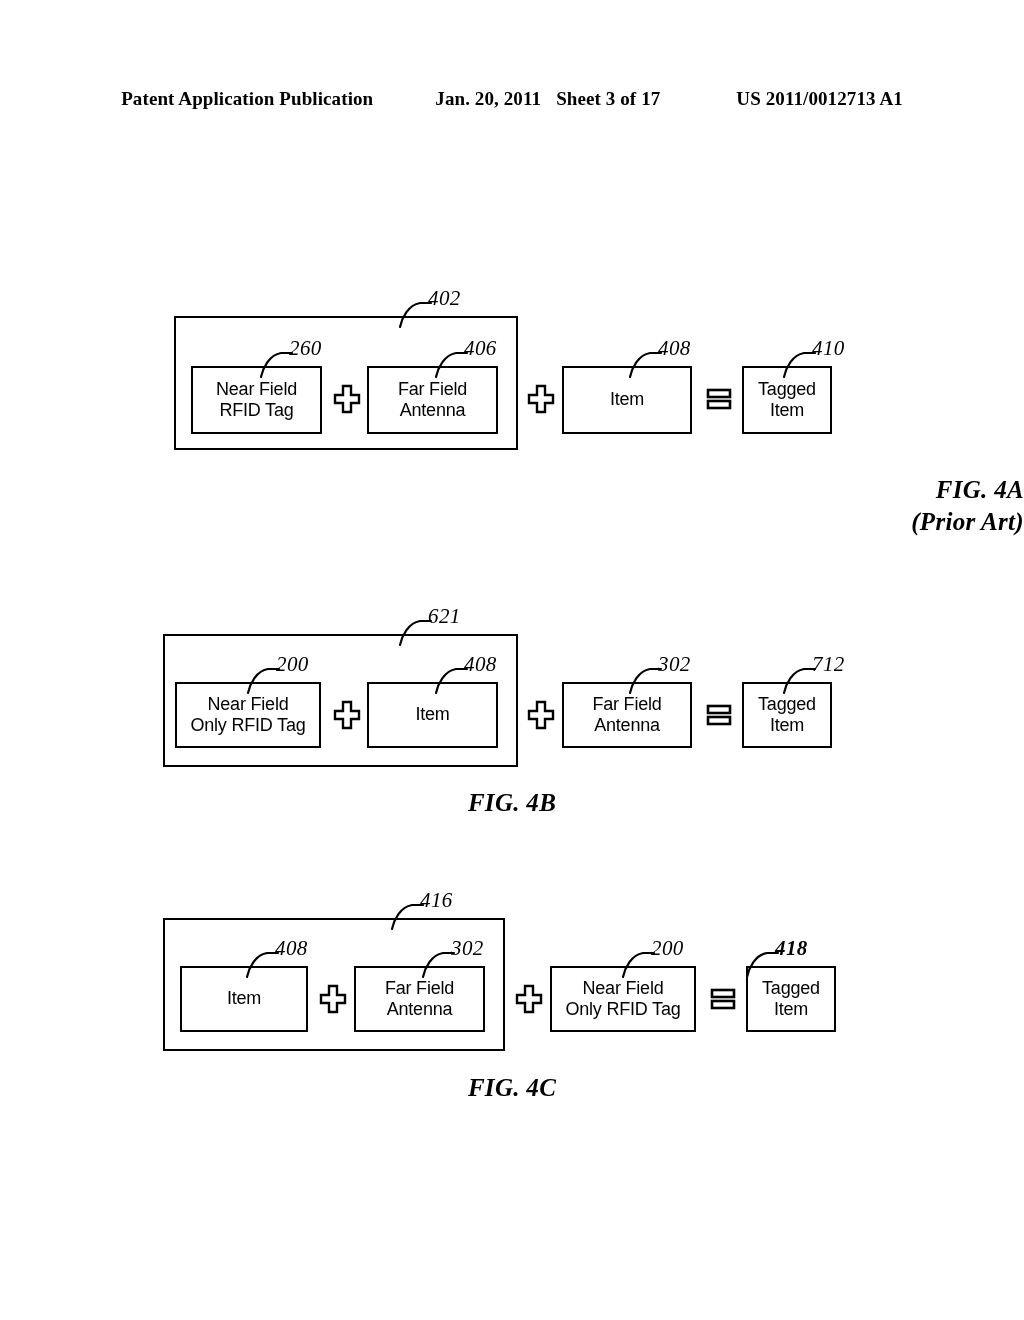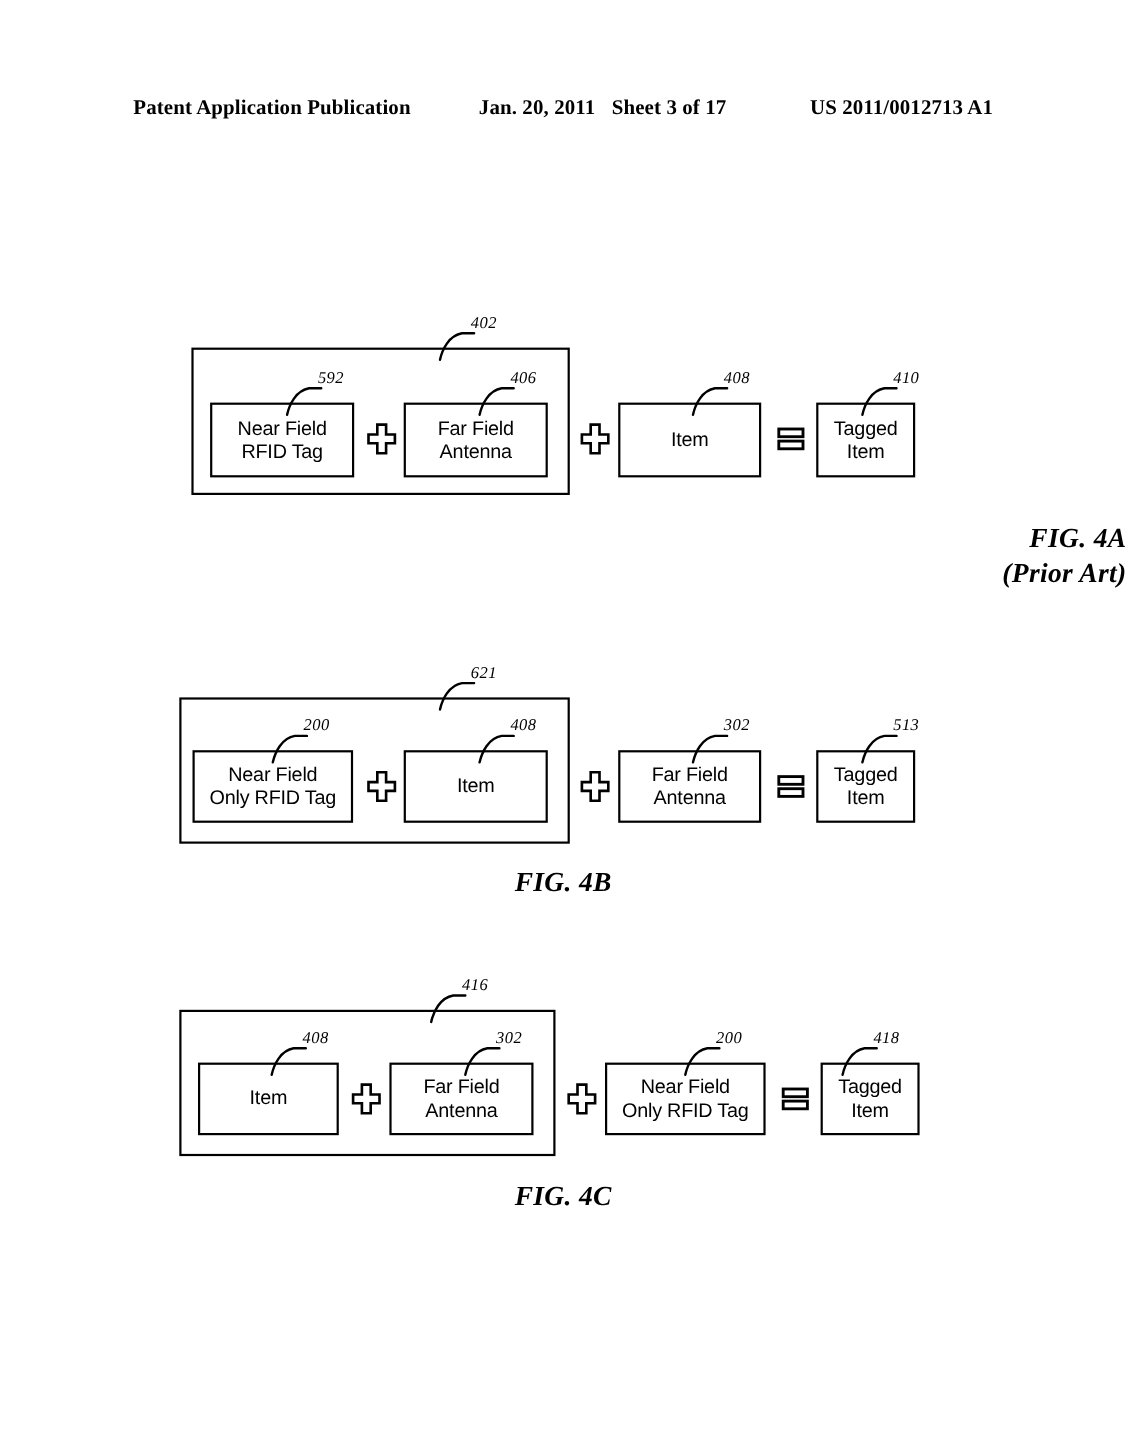--- a/index.html
+++ b/index.html
@@ -90,21 +90,21 @@
     width: 34px;
     height: 28px;
     overflow: visible;
   }
   .ref .ref-num {
     position: absolute;
     left: 30px;
     top: 0;
     font-family: "Liberation Serif", serif;
     font-style: italic;
-    font-size: 15px;
+    font-size: 21px;
     letter-spacing: 0.4px;
     white-space: nowrap;
   }
 
   
   .caption {
     position: absolute;
     width: 1024px;
     text-align: center;
     font-family: "Liberation Serif", serif;
@@ -138,21 +138,21 @@
   </div>
 
   <div class="comp-box" style="left:191px; top:366px; width:131px; height:68px;">
     <span>Near Field
 RFID Tag</span>
   </div>
   <div class="ref" style="left:259px; top:336px;">
     <svg viewBox="0 0 34 28" preserveAspectRatio="none" aria-hidden="true">
       <path d="M2,27 C4,18 10,5 22,3 L33,3" fill="none" stroke="#000" stroke-width="2.2" stroke-linecap="round"></path>
     </svg>
-    <span class="ref-num">592</span>
+    <span class="ref-num">260</span>
   </div>
 
   <div class="op" style="left:333px; top:384px;">
     <svg viewBox="0 0 28 30" aria-hidden="true">
       <path d="M10,2 H18 V11 H26 V19 H18 V28 H10 V19 H2 V11 H10 Z" fill="#ffffff" stroke="#000" stroke-width="2.4" stroke-linejoin="miter"></path>
     </svg>
   </div>
 
   <div class="comp-box" style="left:367px; top:366px; width:131px; height:68px;">
     <span>Far Field
@@ -266,21 +266,21 @@
   </div>
 
   <div class="comp-box" style="left:742px; top:682px; width:90px; height:66px;">
     <span>Tagged
 Item</span>
   </div>
   <div class="ref" style="left:782px; top:652px;">
     <svg viewBox="0 0 34 28" preserveAspectRatio="none" aria-hidden="true">
       <path d="M2,27 C4,18 10,5 22,3 L33,3" fill="none" stroke="#000" stroke-width="2.2" stroke-linecap="round"></path>
     </svg>
-    <span class="ref-num">513</span>
+    <span class="ref-num">712</span>
   </div>
 
   <div class="caption" style="top:787px;">FIG. 4B</div>
 </div>
 
 <div class="figure">
 
   <div class="group-box" style="left:163px; top:918px; width:342px; height:133px;"></div>
 
   <div class="ref" style="left:390px; top:888px;">
@@ -338,21 +338,21 @@
     <svg viewBox="0 0 26 26" aria-hidden="true">
       <rect x="2" y="4" width="22" height="7" fill="#ffffff" stroke="#000" stroke-width="2.6"></rect>
       <rect x="2" y="15" width="22" height="7" fill="#ffffff" stroke="#000" stroke-width="2.6"></rect>
     </svg>
   </div>
 
   <div class="comp-box" style="left:746px; top:966px; width:90px; height:66px;">
     <span>Tagged
 Item</span>
   </div>
-  <div class="ref" style="left:764px; top:936px;">
+  <div class="ref" style="left:745px; top:936px;font-weight:bold;">
     <svg viewBox="0 0 34 28" preserveAspectRatio="none" aria-hidden="true">
       <path d="M2,27 C4,18 10,5 22,3 L33,3" fill="none" stroke="#000" stroke-width="2.2" stroke-linecap="round"></path>
     </svg>
     <span class="ref-num">418</span>
   </div>
 
   <div class="caption" style="top:1072px;">FIG. 4C</div>
 </div>
 
 </body></html>

